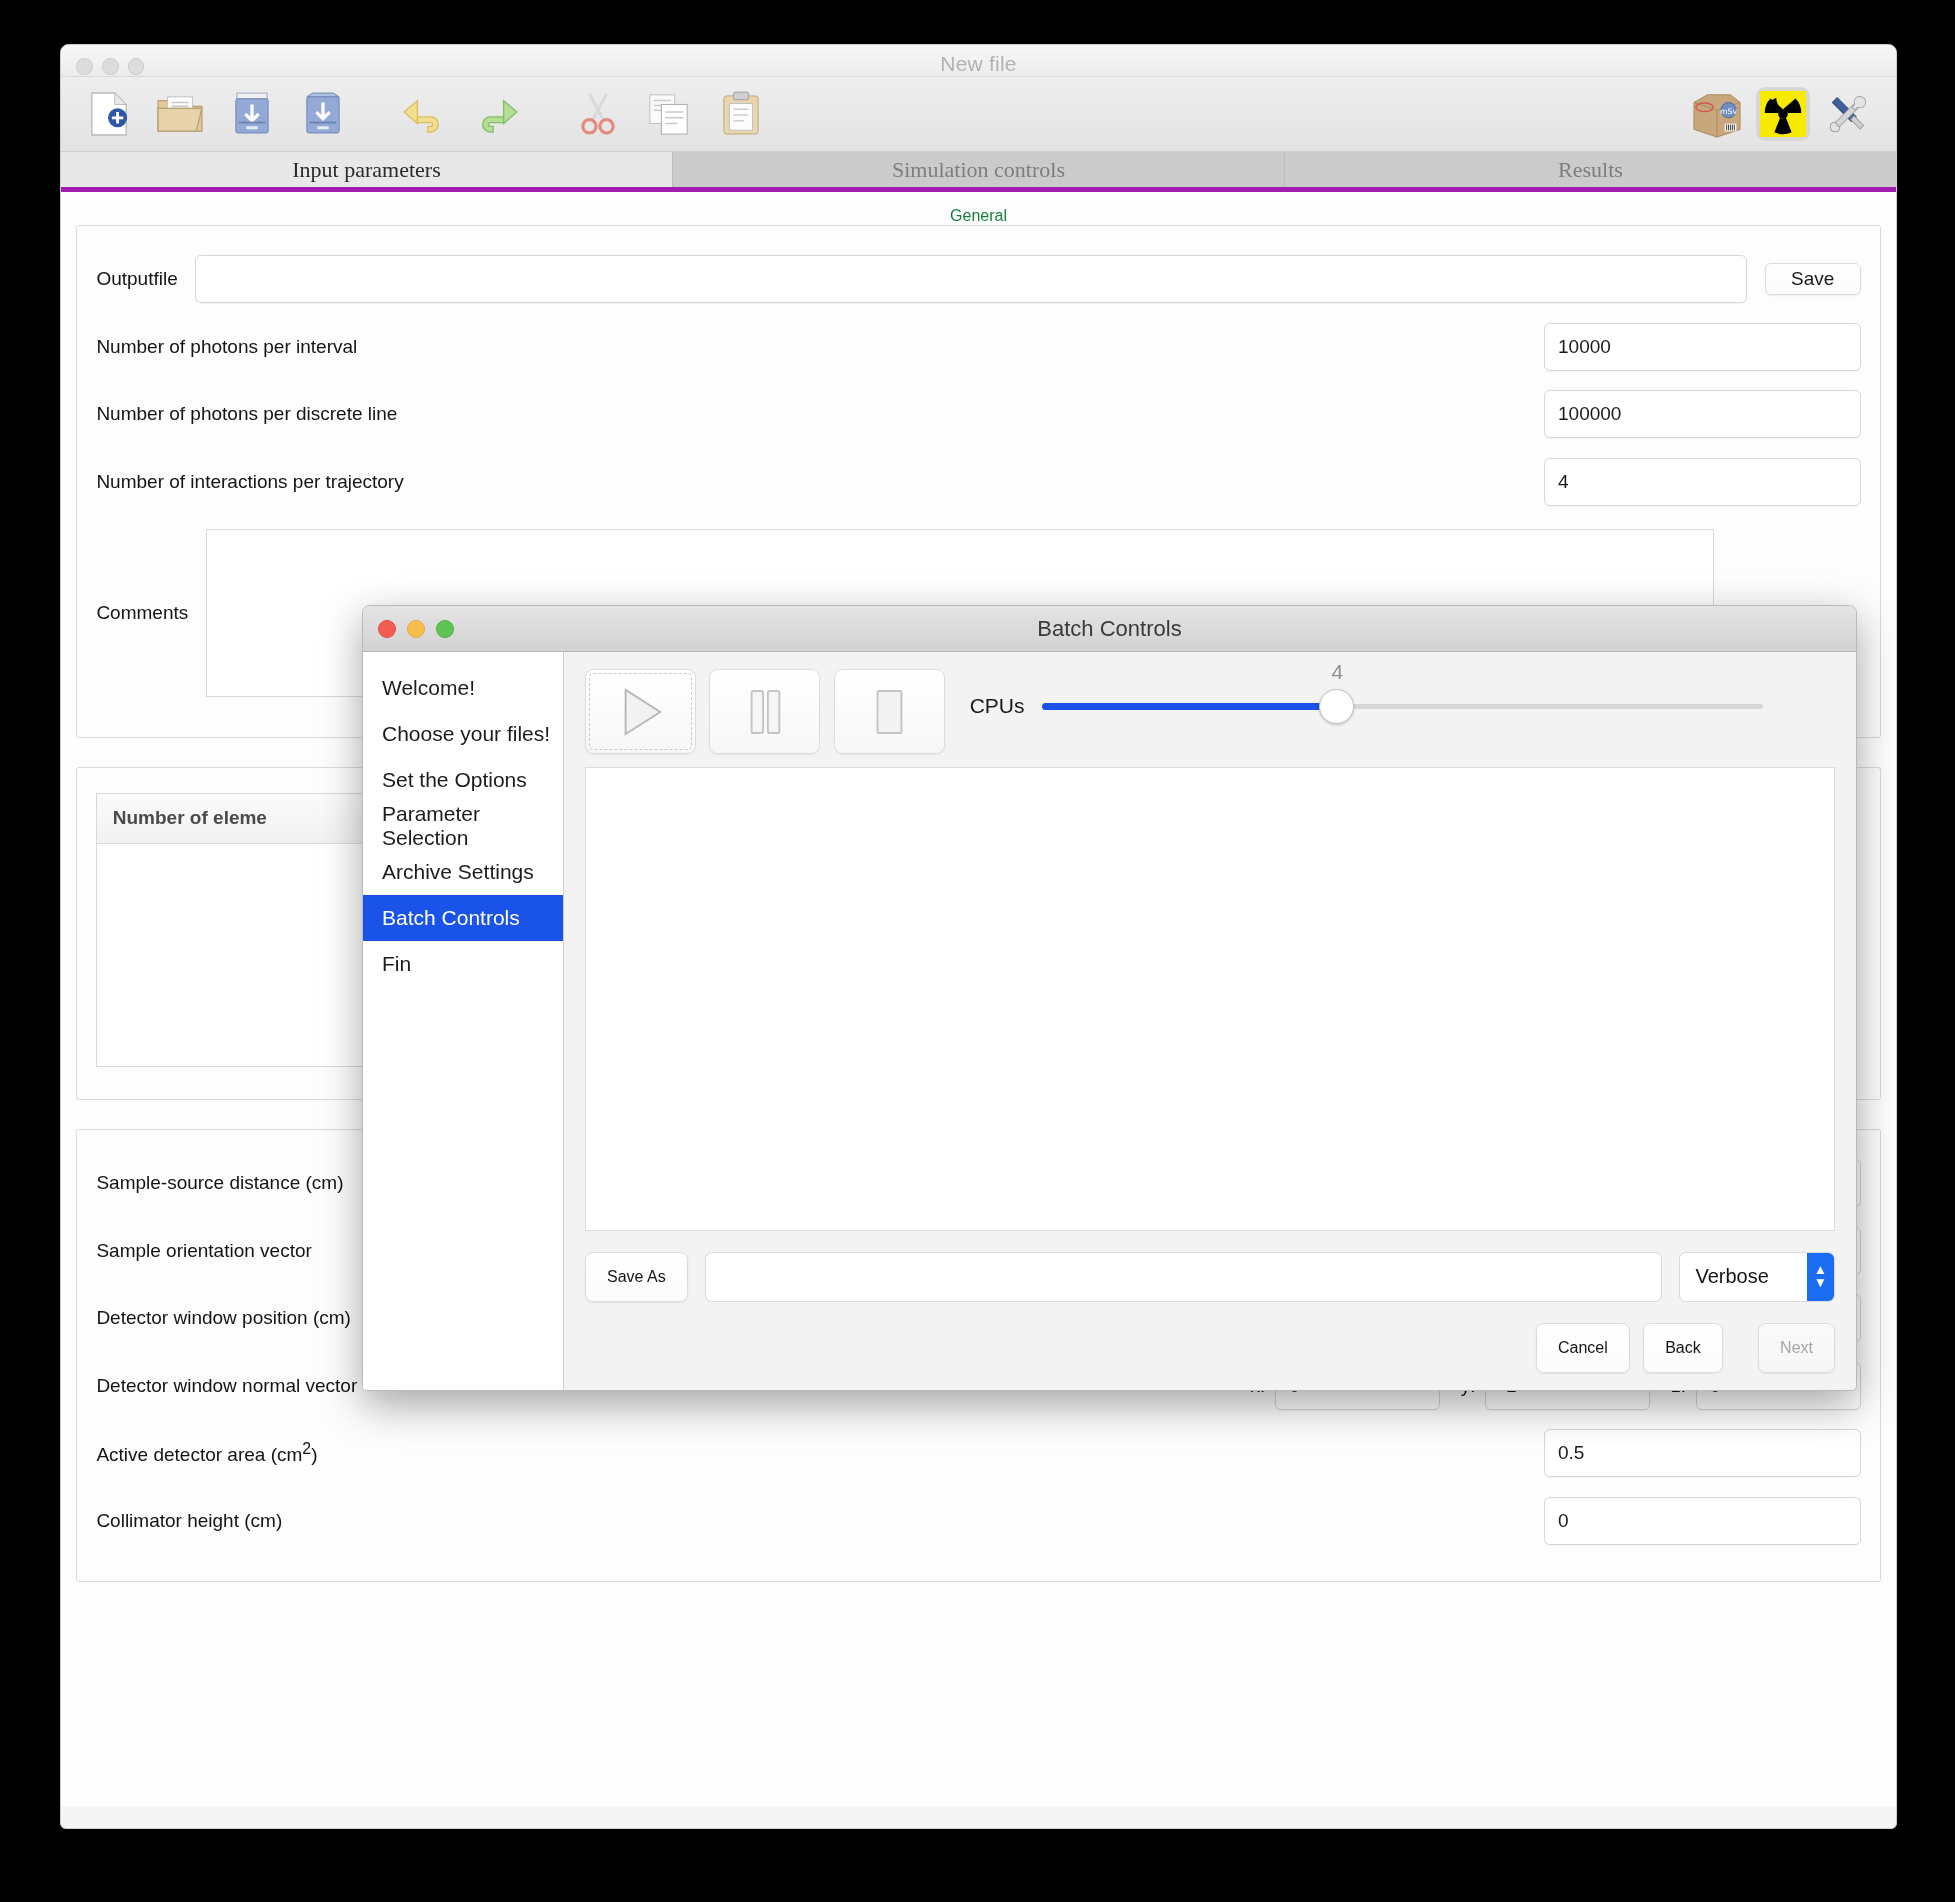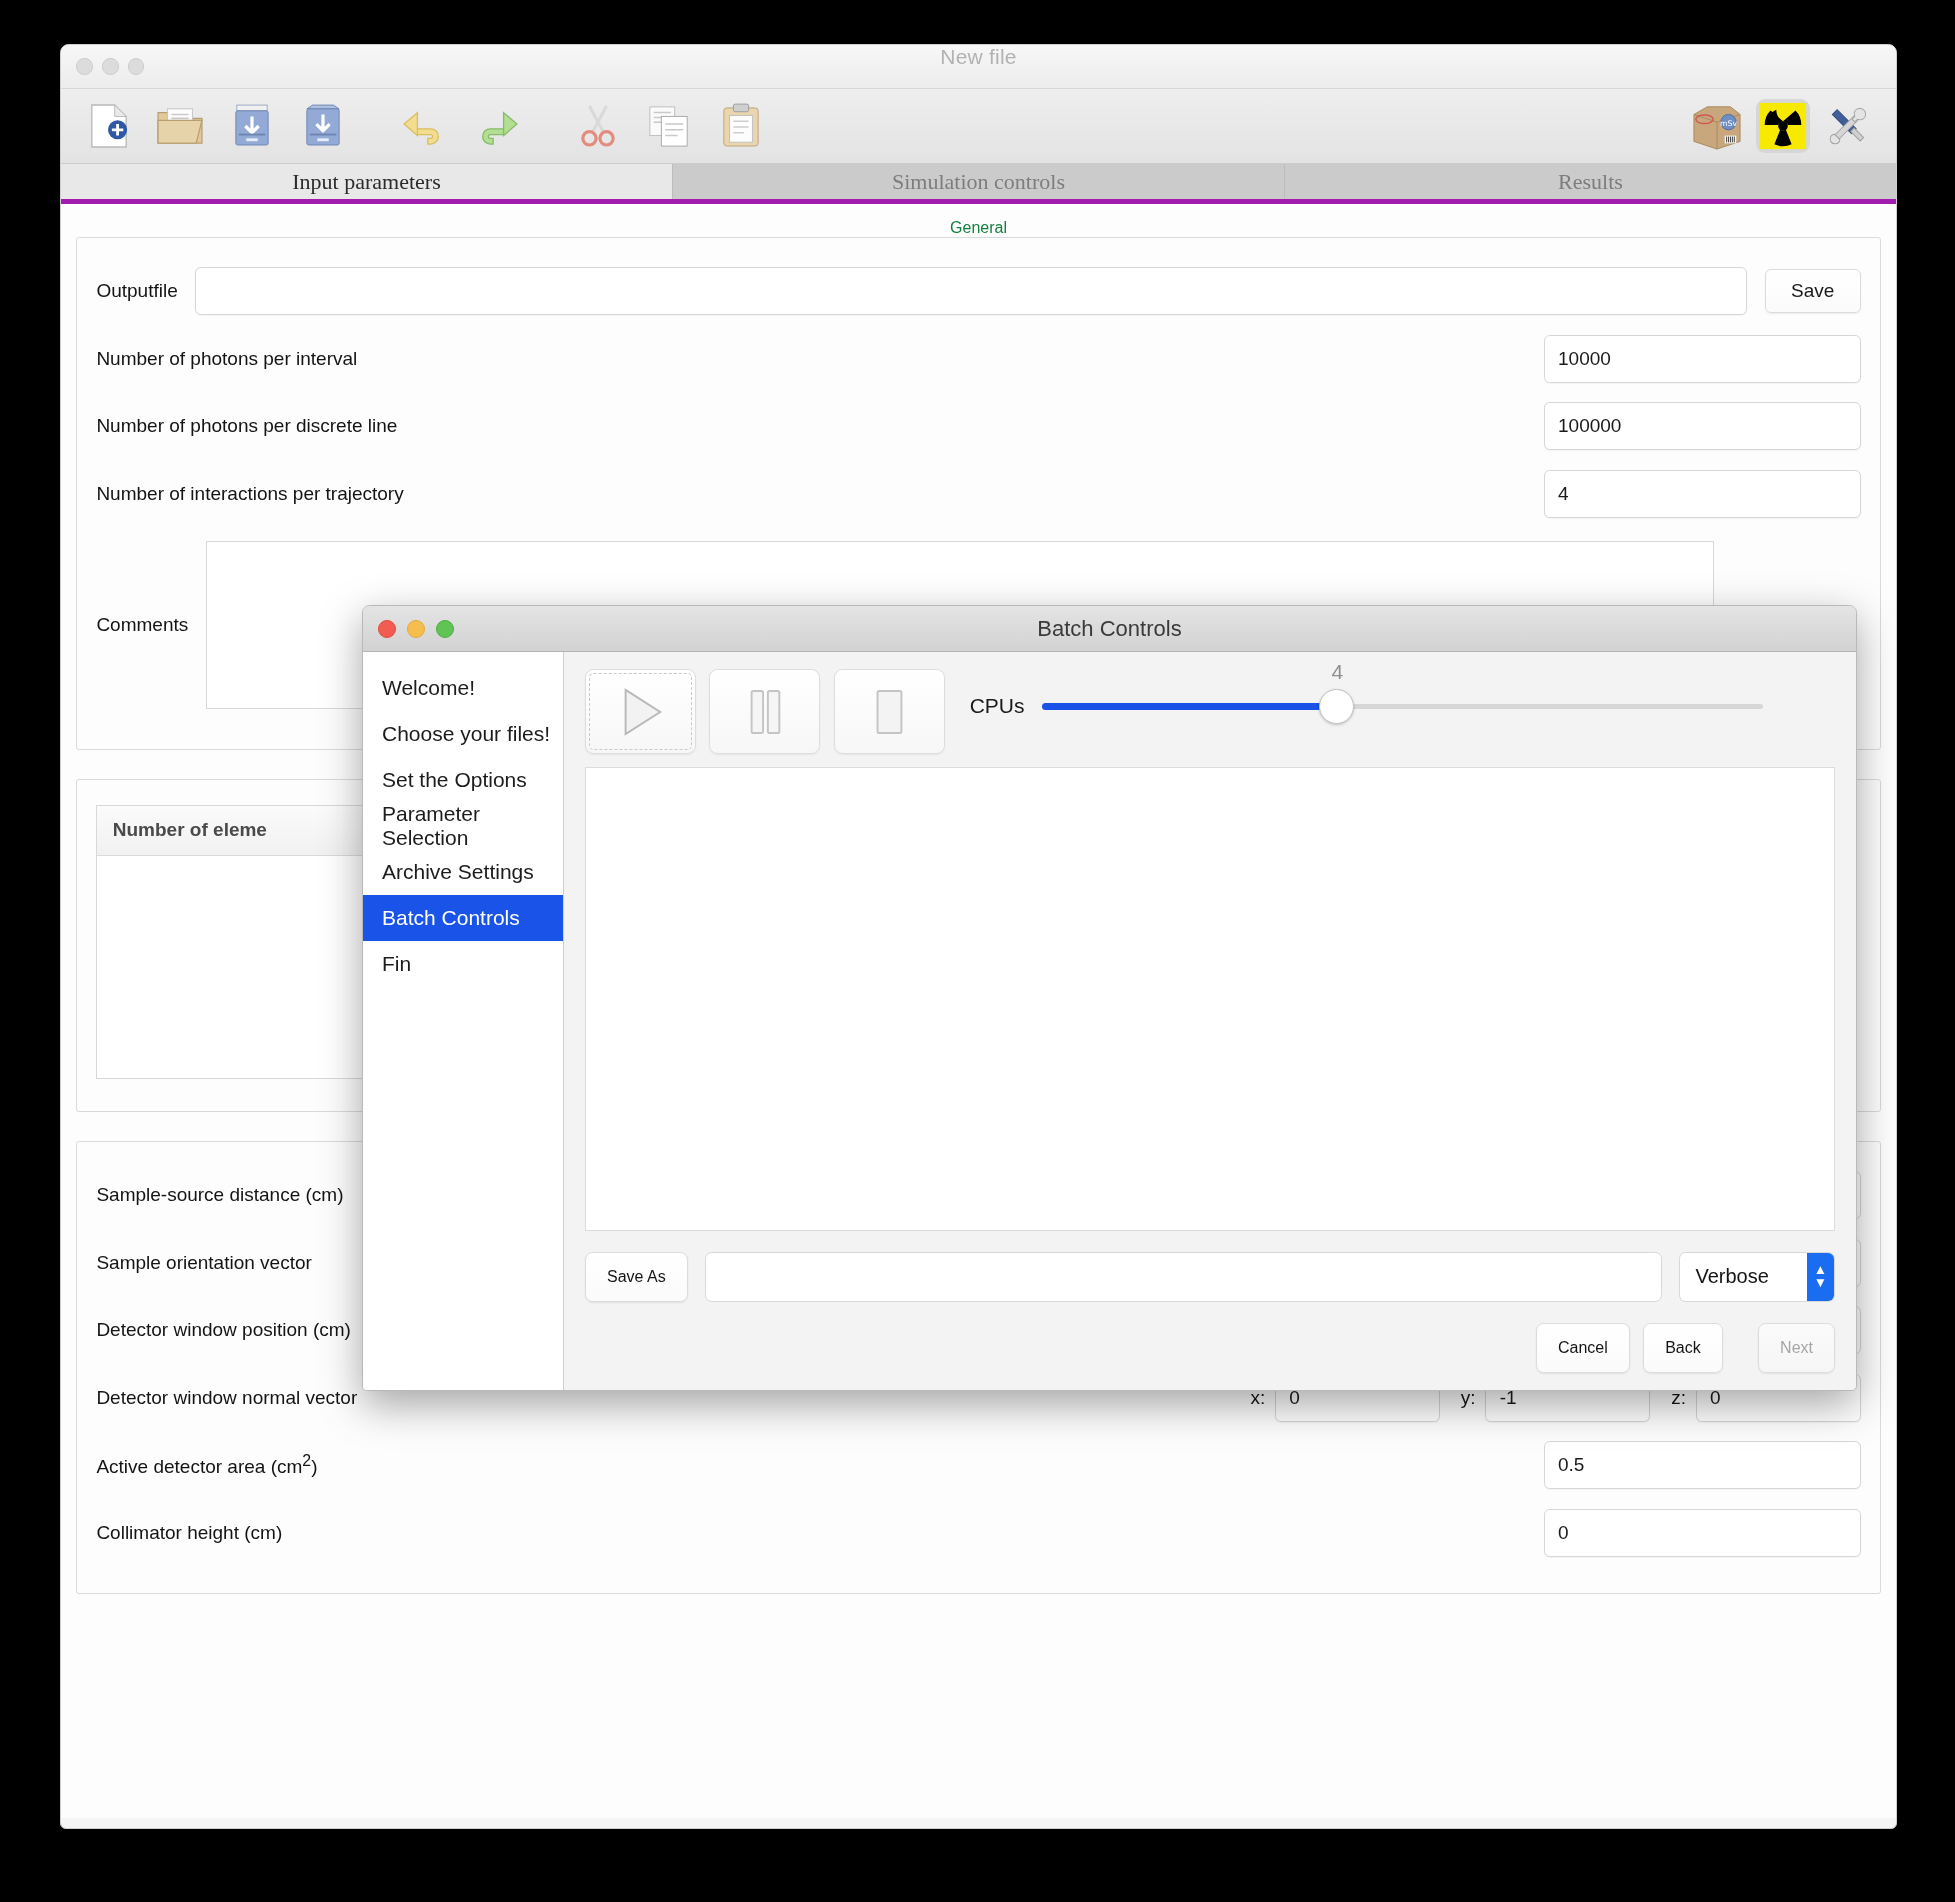--- a/index.html
+++ b/index.html
@@ -15,25 +15,25 @@
     position: absolute;
     left: 60px; top: 44px;
     width: 1837px; height: 1785px;
     background: #f5f5f5;
     border-radius: 8.6px 8.6px 5.8px 5.8px;
     box-shadow: 0 5.8px 27px rgba(0,0,0,0.55);
     overflow: hidden;
     border: 1px solid #cfcfcf;
   }
   .titlebar {
-    height: 44px;
+    height: 32px;
     background: linear-gradient(#f7f7f7,#ececec);
     border-bottom: 1px solid #d8d8d8;
     position: relative;
-    display: flex; align-items: flex-start;
+    display: flex; align-items: flex-end;
   }
   .tl-dots { position: absolute; left: 15.4px; top: 13.4px; display: flex; gap: 9.6px; }
   .dot { width: 16.3px; height: 16.3px; border-radius: 50%; background: #dcdcdc; border: 1px solid #cdcdcd; }
   .win-title {
     width: 100%; text-align: center;
     font-size: 21px; color: #b2b2b2;
     letter-spacing: 0.2px;
   }
 
   
@@ -121,21 +121,21 @@
     font-size: 19px;
     color: #1a1a1a;
     padding: 0 13.4px;
     display: flex; align-items: center;
     box-shadow: 0 1px 1px rgba(0,0,0,0.04);
   }
   .txt.wide { flex: 1 1 auto; margin-left: 17.3px; }
   .txt.num  { width: 317px; }
   .txt.vec  { width: 165px; }
   .btn {
-    height: 44px;
+    height: 32px;
     min-width: 96px;
     border: 1px solid #dcdcdc;
     border-radius: 6px;
     background: linear-gradient(#ffffff,#fbfbfb);
     font-size: 19px; color: #1a1a1a;
     display: flex; align-items: center; justify-content: center;
     padding: 0 17.3px;
     box-shadow: 0 1px 1.9px rgba(0,0,0,0.07);
   }
   .vec-lab { font-size: 19px; color: #141414; margin: 0 9.6px 0 21px; }

